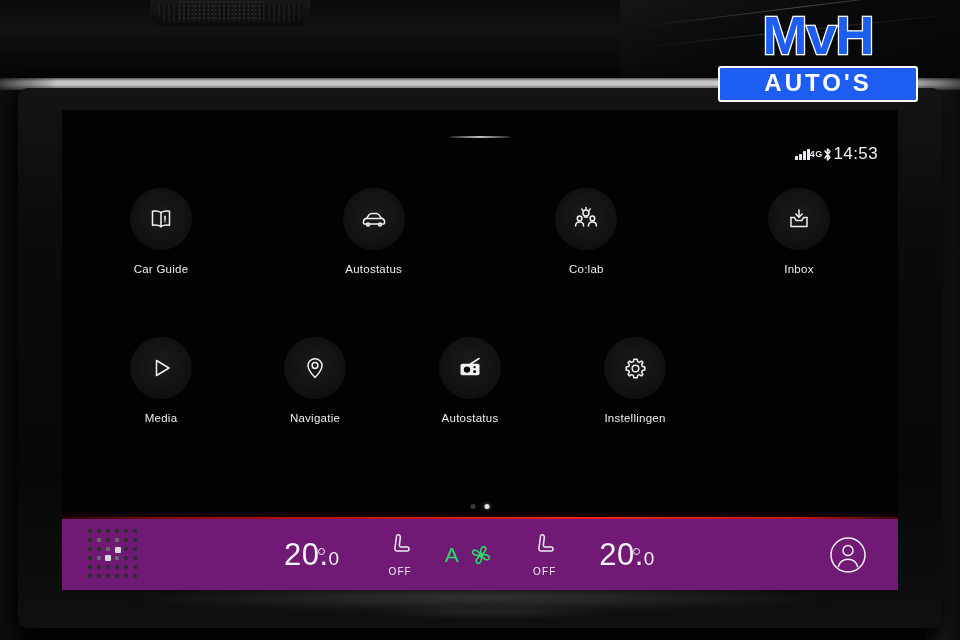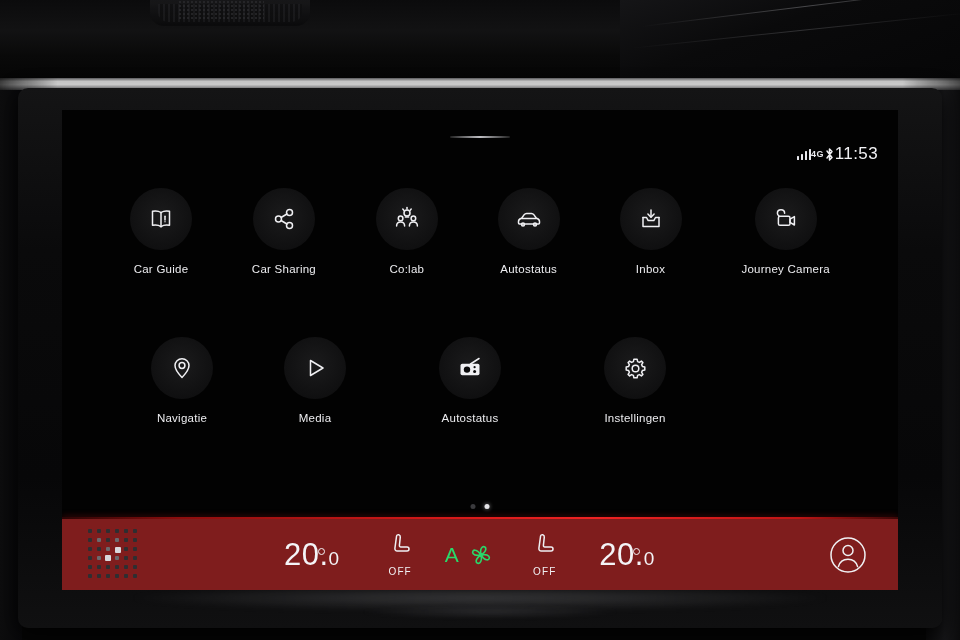--- a/index.html
+++ b/index.html
@@ -71,21 +71,21 @@
   .pager{position:absolute;left:50%;transform:translateX(-50%);top:394px;display:flex;gap:9px;align-items:center;}
   .dot{width:5px;height:5px;border-radius:50%;background:#3a3a3d;}
   .dot.on{background:#e4e4e8;box-shadow:0 0 4px rgba(230,230,235,.6);}
 
   
   .redline{position:absolute;left:0;top:407px;width:836px;height:2px;
     background:linear-gradient(90deg,#2a0505 0%,#8c0d0d 14%,#d81818 46%,#f02222 64%,#c21414 88%,#3a0707 100%);
     box-shadow:0 0 6px rgba(220,25,25,.55);}
 
   
-  .climate{position:absolute;left:0;top:409px;width:836px;height:71px;background:#7f1d1d;
+  .climate{position:absolute;left:0;top:409px;width:836px;height:71px;background:#701a75;
     display:flex;align-items:center;}
   .cl-grid{position:absolute;left:26px;top:10px;width:56px;height:52px;}
   .cl-grid span{position:absolute;width:4px;height:4px;background:#2e2e31;border-radius:1px;}
   .cl-grid span.b{background:#d8d8dc;}
   .cl-grid span.m{background:#6a6a6e;}
   .temp{color:#f4f4f7;font-size:31px;letter-spacing:.5px;display:flex;align-items:baseline;}
   .temp .dec{font-size:19px;position:relative;top:0px;}
   .temp .deg{position:relative;display:inline-block;width:0;}
   .temp .deg::before{content:"";position:absolute;left:-11px;top:-17px;width:5px;height:5px;
     border:1.4px solid #f4f4f7;border-radius:50%;}
@@ -131,51 +131,51 @@
             <i></i>
             <i></i>
           </span>
       </span>
       <span class="net">4G</span>
       <span class="sb-item">
         <svg class="ic" width="11" height="15" viewBox="0 0 11 15">
           <path d="M3 4 L8 10.5 L5.5 13 L5.5 2 L8 4.5 L3 11"></path>
         </svg>
       </span>
-      <span class="clock">11:53</span>
+      <span class="clock">14:53</span>
     </div>
 
     <div class="apps">
 
       <div class="app-row" style="justify-content:space-between;padding:0 68px;">
 
         <div class="app">
           <div class="app-circle">
             <svg class="ic" width="28" height="28" viewBox="0 0 28 28">
               <path d="M14 7.5 C11.5 5.8 8.5 5.6 5.5 6.2 L5.5 20.3 C8.5 19.7 11.5 19.9 14 21.6"></path>
               <path d="M14 7.5 C16.5 5.8 19.5 5.6 22.5 6.2 L22.5 20.3 C19.5 19.7 16.5 19.9 14 21.6"></path>
               <line x1="14" y1="7.5" x2="14" y2="21.6"></line>
               <line x1="18" y1="11.2" x2="18" y2="15"></line>
               <circle cx="18" cy="16.8" r="0.7" style="fill:#f0f0f3;stroke:none"></circle>
             </svg>
           </div>
           <div class="app-label">Car Guide</div>
         </div>
 
-        <div class="app">
-          <div class="app-circle">
-            <svg class="ic" width="28" height="28" viewBox="0 0 28 28">
-              <circle cx="19.5" cy="7.5" r="3"></circle>
-              <circle cx="8.5" cy="14" r="3"></circle>
-              <circle cx="19.5" cy="20.5" r="3"></circle>
-              <line x1="11.1" y1="12.5" x2="16.9" y2="9"></line>
-              <line x1="11.1" y1="15.5" x2="16.9" y2="19"></line>
-            </svg>
-          </div>
-          <div class="app-label">Car Sharing</div>
+
+        <div class="app">
+          <div class="app-circle">
+            <svg class="ic" width="30" height="30" viewBox="0 0 30 30">
+              <path d="M4.5 17.5 C4.5 15.6 6 14.6 7.6 14.2 L10.2 10.6 C10.8 9.8 11.6 9.4 12.6 9.4 L17.4 9.4 C18.4 9.4 19.2 9.8 19.8 10.6 L22.4 14.2 C24 14.6 25.5 15.6 25.5 17.5 L25.5 19 C25.5 19.6 25 20 24.5 20 L5.5 20 C5 20 4.5 19.6 4.5 19 Z"></path>
+              <line x1="7.8" y1="14.4" x2="22.2" y2="14.4"></line>
+              <circle cx="9" cy="20.4" r="1.5"></circle>
+              <circle cx="21" cy="20.4" r="1.5"></circle>
+            </svg>
+          </div>
+          <div class="app-label">Autostatus</div>
         </div>
 
         <div class="app">
           <div class="app-circle">
             <svg class="ic" width="30" height="30" viewBox="0 0 30 30">
               <circle cx="15" cy="9" r="3"></circle>
               <line x1="15" y1="3.4" x2="15" y2="4.9"></line>
               <line x1="10.8" y1="5.1" x2="11.8" y2="6.2"></line>
               <line x1="19.2" y1="5.1" x2="18.2" y2="6.2"></line>
               <line x1="13.4" y1="13" x2="16.6" y2="13"></line>
@@ -183,73 +183,51 @@
               <path d="M4.6 22 C4.6 19.2 6.4 18 8.6 18 C10.8 18 12.6 19.2 12.6 22"></path>
               <circle cx="21.4" cy="14.4" r="2.3"></circle>
               <path d="M17.4 22 C17.4 19.2 19.2 18 21.4 18 C23.6 18 25.4 19.2 25.4 22"></path>
             </svg>
           </div>
           <div class="app-label">Co:lab</div>
         </div>
 
         <div class="app">
           <div class="app-circle">
-            <svg class="ic" width="30" height="30" viewBox="0 0 30 30">
-              <path d="M4.5 17.5 C4.5 15.6 6 14.6 7.6 14.2 L10.2 10.6 C10.8 9.8 11.6 9.4 12.6 9.4 L17.4 9.4 C18.4 9.4 19.2 9.8 19.8 10.6 L22.4 14.2 C24 14.6 25.5 15.6 25.5 17.5 L25.5 19 C25.5 19.6 25 20 24.5 20 L5.5 20 C5 20 4.5 19.6 4.5 19 Z"></path>
-              <line x1="7.8" y1="14.4" x2="22.2" y2="14.4"></line>
-              <circle cx="9" cy="20.4" r="1.5"></circle>
-              <circle cx="21" cy="20.4" r="1.5"></circle>
-            </svg>
-          </div>
-          <div class="app-label">Autostatus</div>
-        </div>
-
-        <div class="app">
-          <div class="app-circle">
             <svg class="ic" width="28" height="28" viewBox="0 0 28 28">
               <path d="M6 12.5 L6 21.5 L22 21.5 L22 12.5"></path>
               <path d="M6 12.5 L9.5 12.5 L11.2 15.6 L16.8 15.6 L18.5 12.5 L22 12.5"></path>
               <line x1="14" y1="5" x2="14" y2="12"></line>
               <polyline points="10.9,9 14,12.2 17.1,9"></polyline>
             </svg>
           </div>
           <div class="app-label">Inbox</div>
         </div>
 
-        <div class="app">
-          <div class="app-circle">
-            <svg class="ic" width="30" height="30" viewBox="0 0 30 30">
-              <path d="M13.6 9.2 C13.6 7.2 12 5.8 10 5.8 C8 5.8 6.4 7.2 6.4 9.2 C6.4 10.6 7.1 11.6 8.2 12.2"></path>
-              <rect x="7.4" y="12.3" width="11.6" height="9" rx="1.6"></rect>
-              <path d="M19 15.2 L23.4 12.6 L23.4 21 L19 18.4 Z"></path>
-            </svg>
-          </div>
-          <div class="app-label">Journey Camera</div>
-        </div>
       </div>
 
       <div class="app-row" style="padding:62px 0 0 68px;gap:71px;">
+
+        <div class="app">
+          <div class="app-circle">
+            <svg class="ic" width="28" height="28" viewBox="0 0 28 28">
+              <polygon points="9.5,6.5 22,14 9.5,21.5"></polygon>
+            </svg>
+          </div>
+          <div class="app-label">Media</div>
+        </div>
 
         <div class="app" style="margin-left:21px;">
           <div class="app-circle">
             <svg class="ic" width="28" height="28" viewBox="0 0 28 28">
               <path d="M14 23.5 C14 23.5 21 16.4 21 11.6 C21 7.7 17.9 4.8 14 4.8 C10.1 4.8 7 7.7 7 11.6 C7 16.4 14 23.5 14 23.5 Z"></path>
               <circle cx="14" cy="11.5" r="2.9"></circle>
             </svg>
           </div>
           <div class="app-label">Navigatie</div>
-        </div>
-
-        <div class="app">
-          <div class="app-circle">
-            <svg class="ic" width="28" height="28" viewBox="0 0 28 28">
-              <polygon points="9.5,6.5 22,14 9.5,21.5"></polygon>
-            </svg>
-          </div>
-          <div class="app-label">Media</div>
         </div>
 
         <div class="app" style="margin-left:22px;">
           <div class="app-circle">
             <svg width="30" height="30" viewBox="0 0 30 30">
               <line x1="15.5" y1="11" x2="24" y2="5.5" style="stroke:#f0f0f3;stroke-width:1.5;stroke-linecap:round;"></line>
               <rect x="5.5" y="10.8" width="19" height="11.4" rx="1.8" style="fill:#f0f0f3;"></rect>
               <circle cx="12" cy="16.6" r="3.2" style="fill:#0b0b0c;"></circle>
               <circle cx="19.6" cy="14.2" r="1.1" style="fill:#0b0b0c;"></circle>
               <circle cx="19.6" cy="18.6" r="1.5" style="fill:#0b0b0c;"></circle>
@@ -358,14 +336,18 @@
       <div class="profile">
         <svg class="ic" width="44" height="44" viewBox="0 0 44 44">
           <circle cx="22" cy="22" r="17"></circle>
           <circle cx="22" cy="17.5" r="5"></circle>
           <path d="M12.4 33.6 C13.7 28.8 17.5 26.2 22 26.2 C26.5 26.2 30.3 28.8 31.6 33.6"></path>
         </svg>
       </div>
     </div>
   </div>
 
+  <div class="wm">
+    <div class="wm-top">MvH</div>
+    <div class="wm-bar">AUTO'S</div>
+  </div>
 
 </div>
 
 </body></html>

